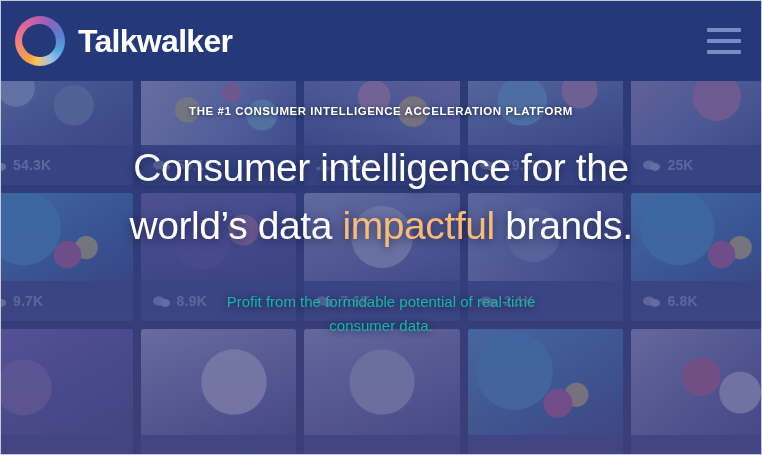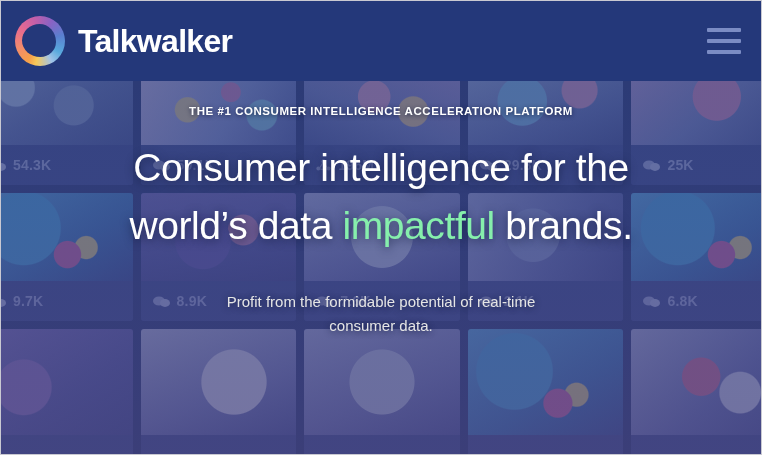--- a/index.html
+++ b/index.html
@@ -190,26 +190,26 @@
     margin-top:22px;
     width:560px;
     text-align:center;
     color:#ffffff;
     font-size:39px;
     font-weight:500;
     line-height:1.48;
     letter-spacing:-0.4px;
     text-shadow:0 2px 10px rgba(20,28,64,.75);
   }
-  .headline .accent { color:#86efac; }
+  .headline .accent { color:#fdba74; }
   .subcopy {
     margin-top:36px;
     width:330px;
     text-align:center;
-    color:#e5e5e5;
+    color:#14b8a6;
     font-size:15px;
     line-height:1.58;
     text-shadow:0 1px 6px rgba(20,28,64,.85);
   }
 </style>
 </head>
 <body>
 
 <div id="page">
 

